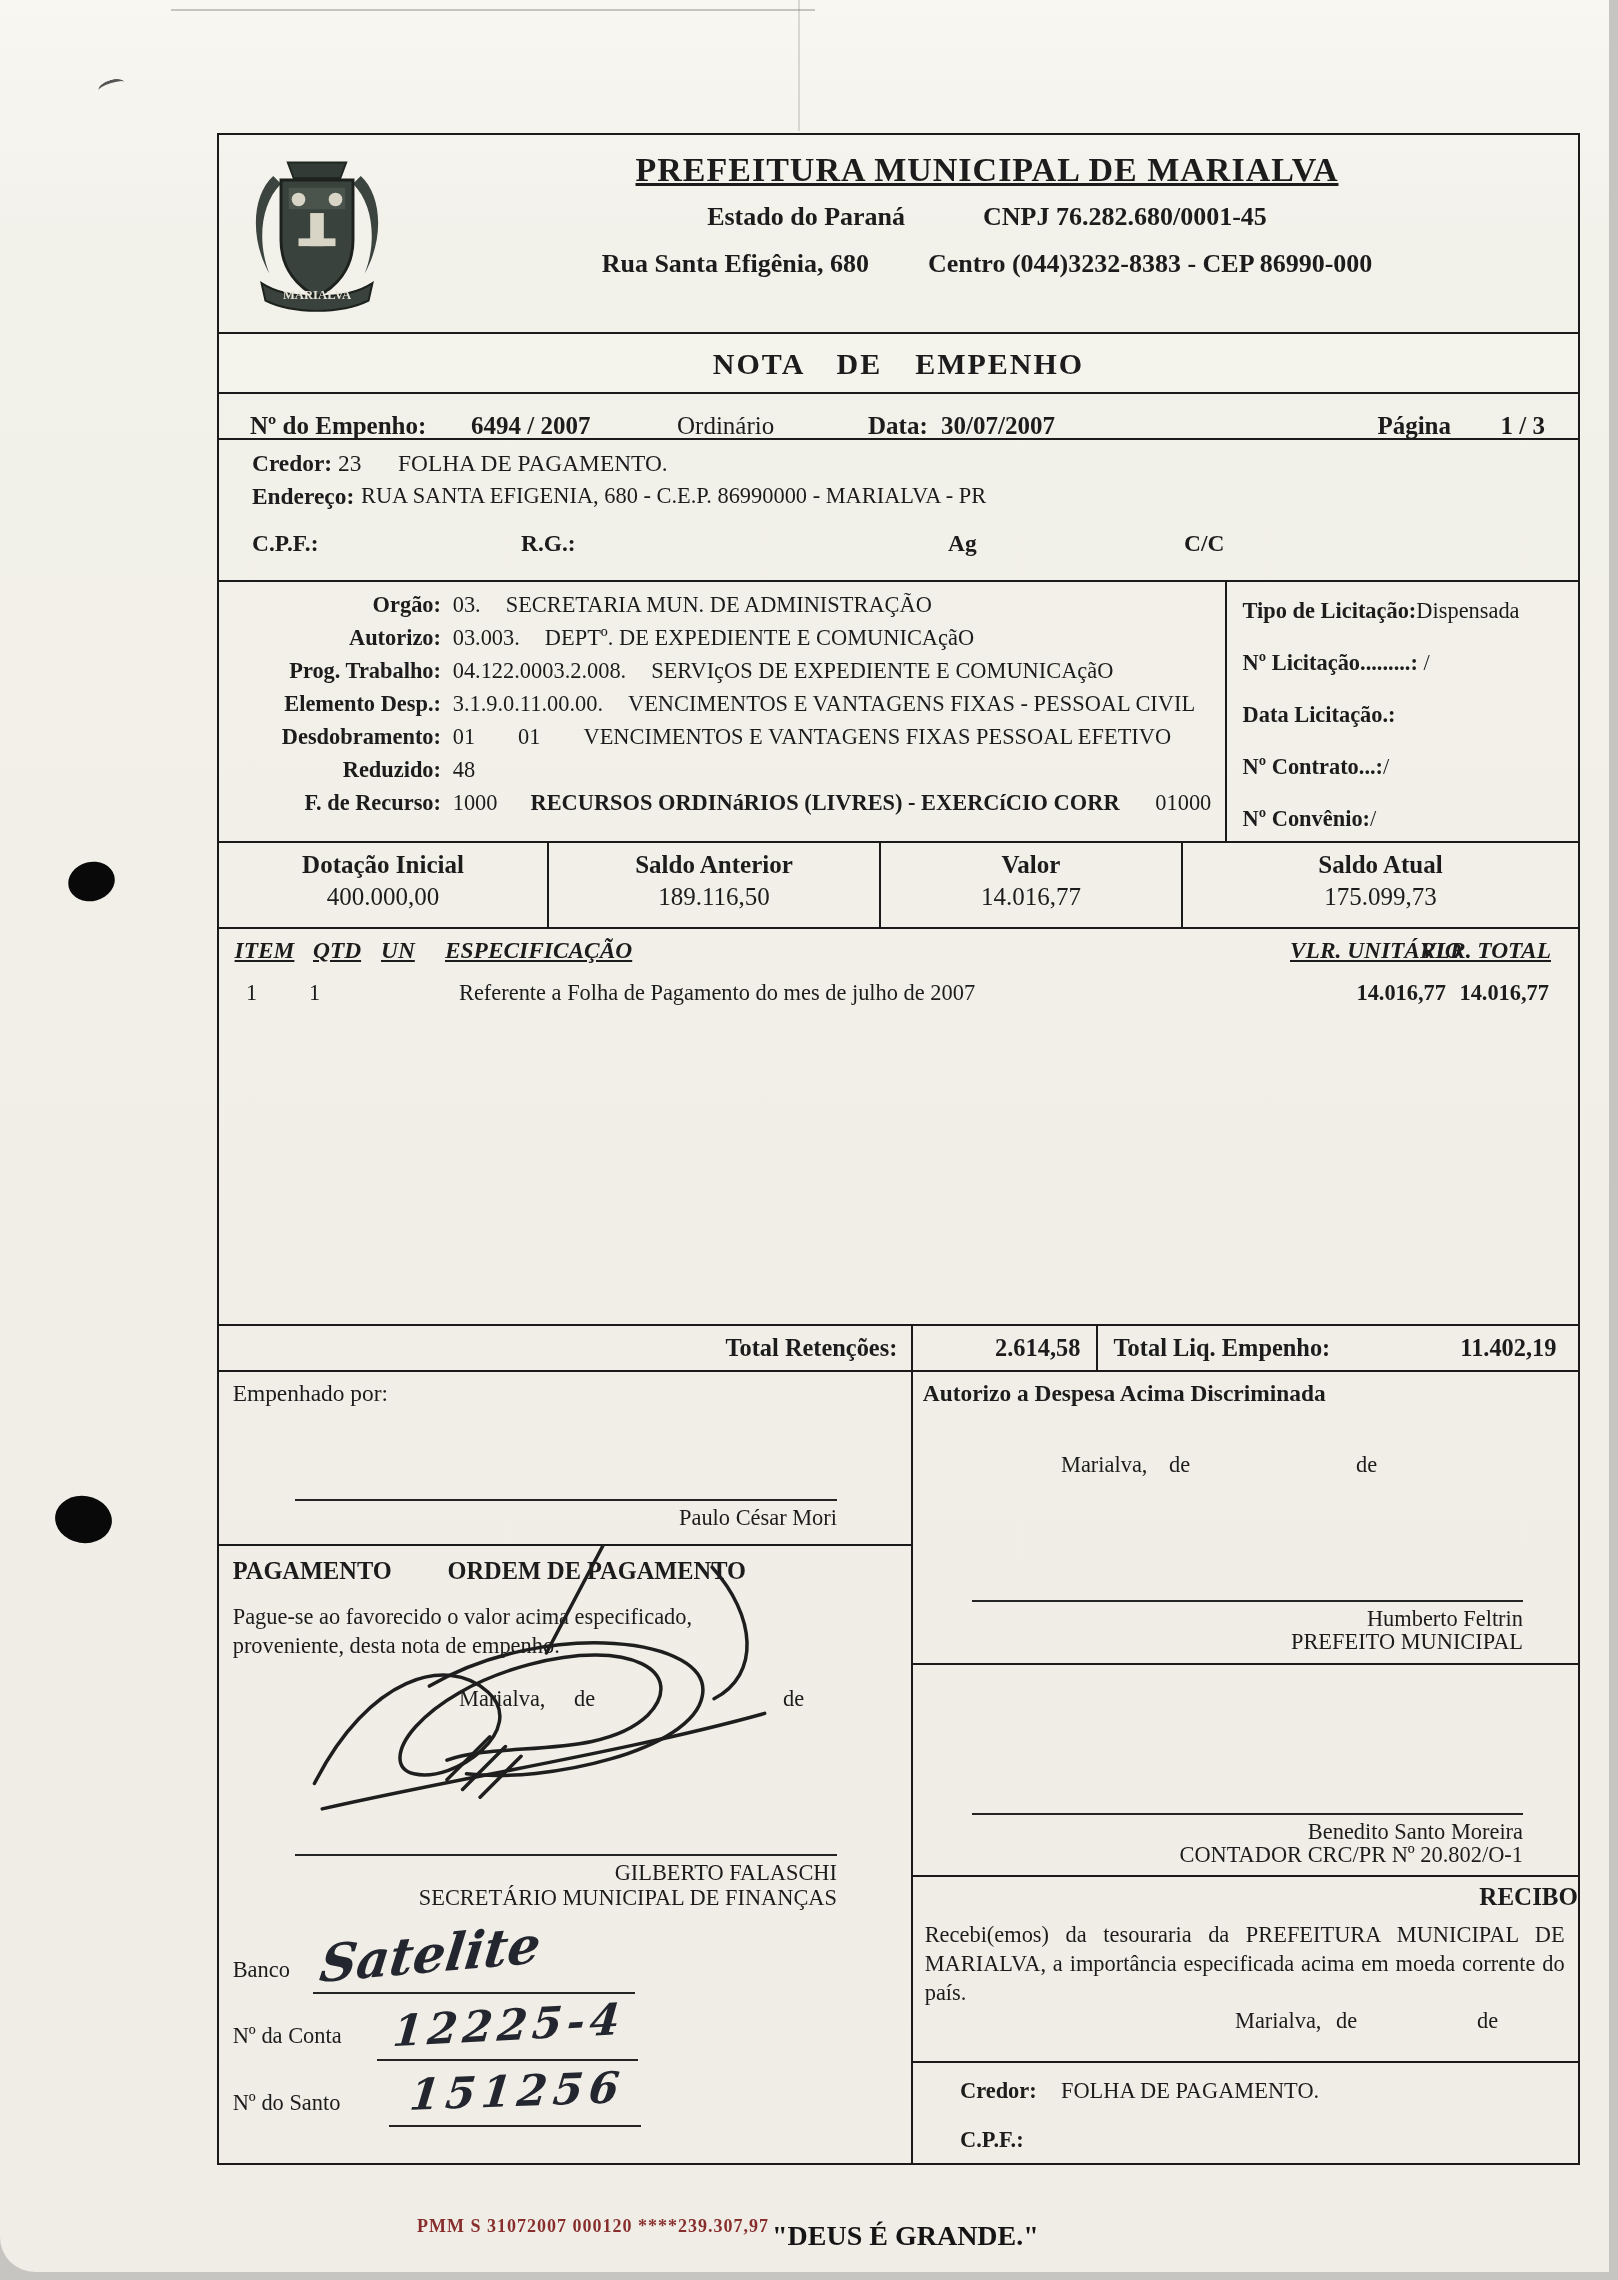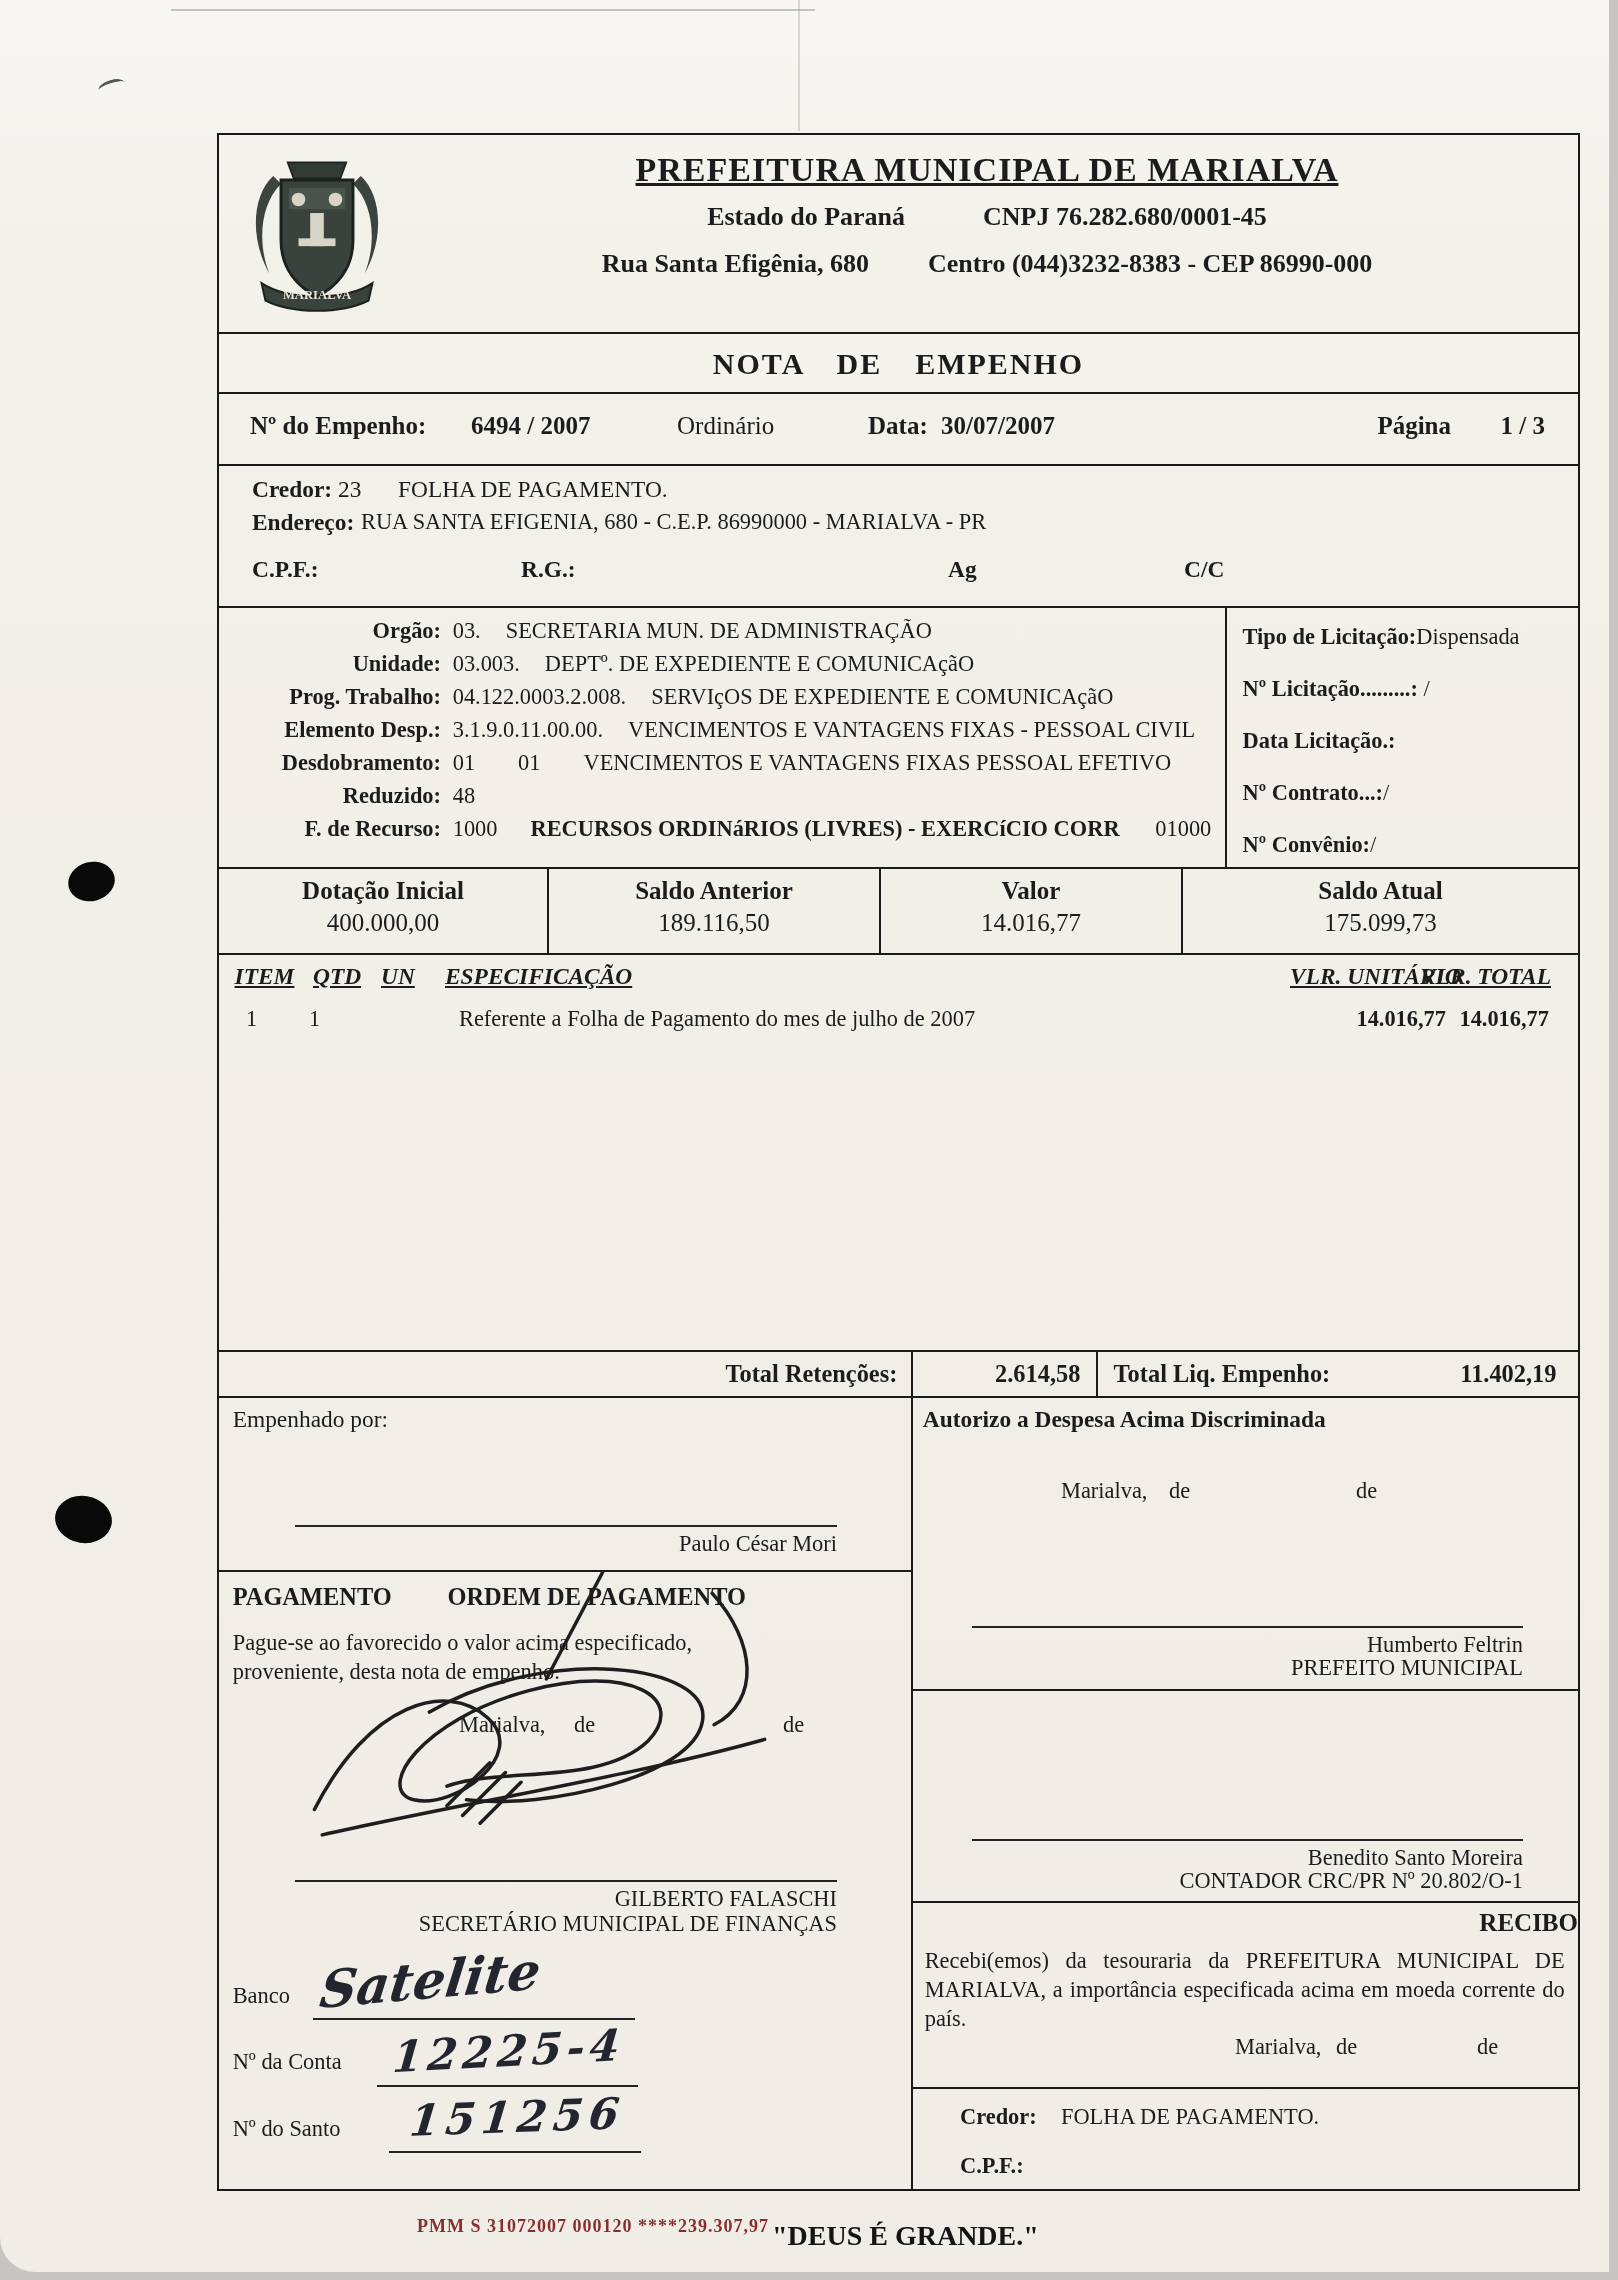--- a/index.html
+++ b/index.html
@@ -36,21 +36,21 @@
   .uline{}
 
   
   .nota-sec{
     height:62px;border-top:2.9px solid #1a1a1a;border-bottom:2.9px solid #1a1a1a;
     text-align:center;font-size:30px;font-weight:bold;line-height:59px;
     word-spacing:23.4px;letter-spacing:2px;background:#f4f3ec;
   }
 
   
-  .emp-sec{height:70px;font-size:25px;}
+  .emp-sec{height:44px;font-size:25px;}
   .emp-sec span{position:absolute;top:17.6px;}
   .b{font-weight:bold;}
 
   
   .credor-sec{height:142px;border-top:2.9px solid #1a1a1a;font-size:23.4px;}
   .credor-sec span{position:absolute;}
 
   
   .orgao-sec{height:261px;border-top:2.9px solid #1a1a1a;font-size:22.4px;}
   .orgao-left{position:absolute;left:0;top:0;right:353px;bottom:0;padding-top:9.8px;}
@@ -180,21 +180,21 @@
   </div>
 
   <div class="sec orgao-sec">
     <div class="orgao-left">
       <div class="orow">
         <span class="olabel">Orgão:</span>
         <span class="ocode">03.</span>
         <span class="odesc">SECRETARIA MUN. DE ADMINISTRAÇÃO</span>
       </div>
       <div class="orow">
-        <span class="olabel">Unidade:</span>
+        <span class="olabel">Autorizo:</span>
         <span class="ocode">03.003.</span>
         <span class="odesc">DEPTº. DE EXPEDIENTE E COMUNICAçãO</span>
       </div>
       <div class="orow">
         <span class="olabel">Prog. Trabalho:</span>
         <span class="ocode">04.122.0003.2.008.</span>
         <span class="odesc">SERVIçOS DE EXPEDIENTE E COMUNICAçãO</span>
       </div>
       <div class="orow">
         <span class="olabel">Elemento Desp.:</span>

